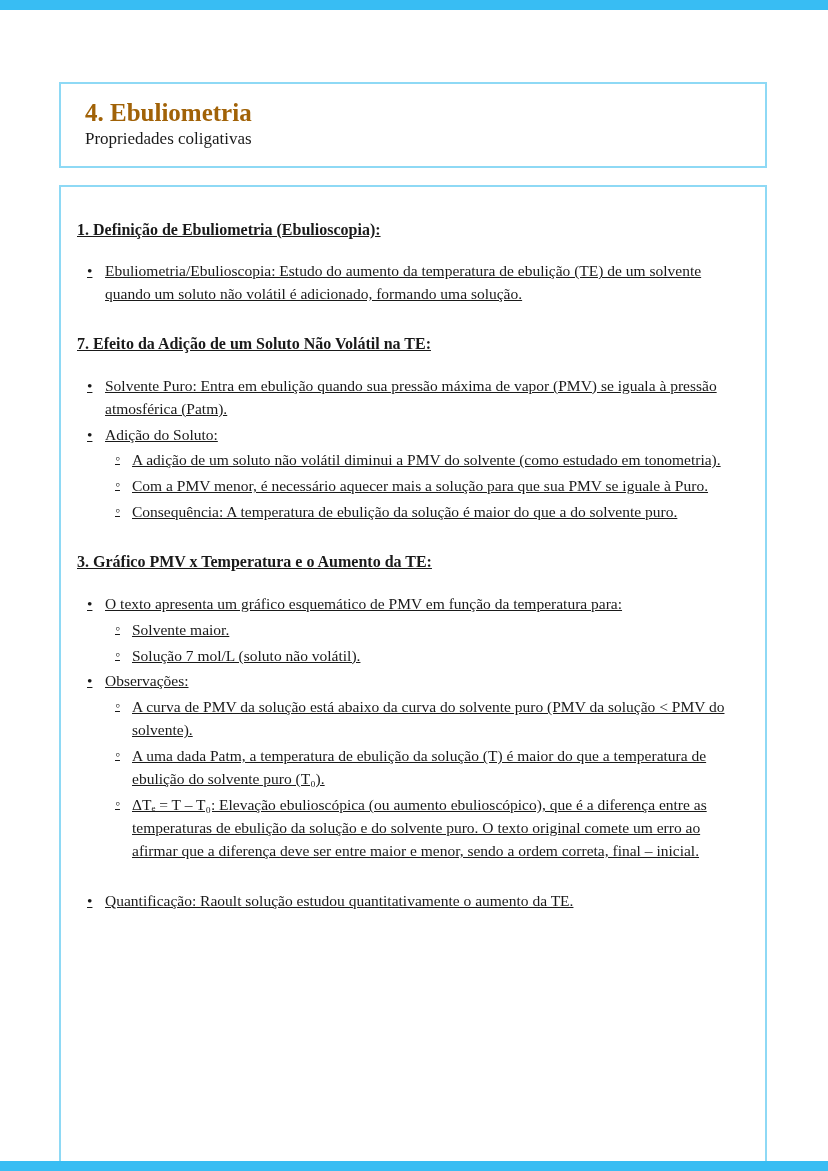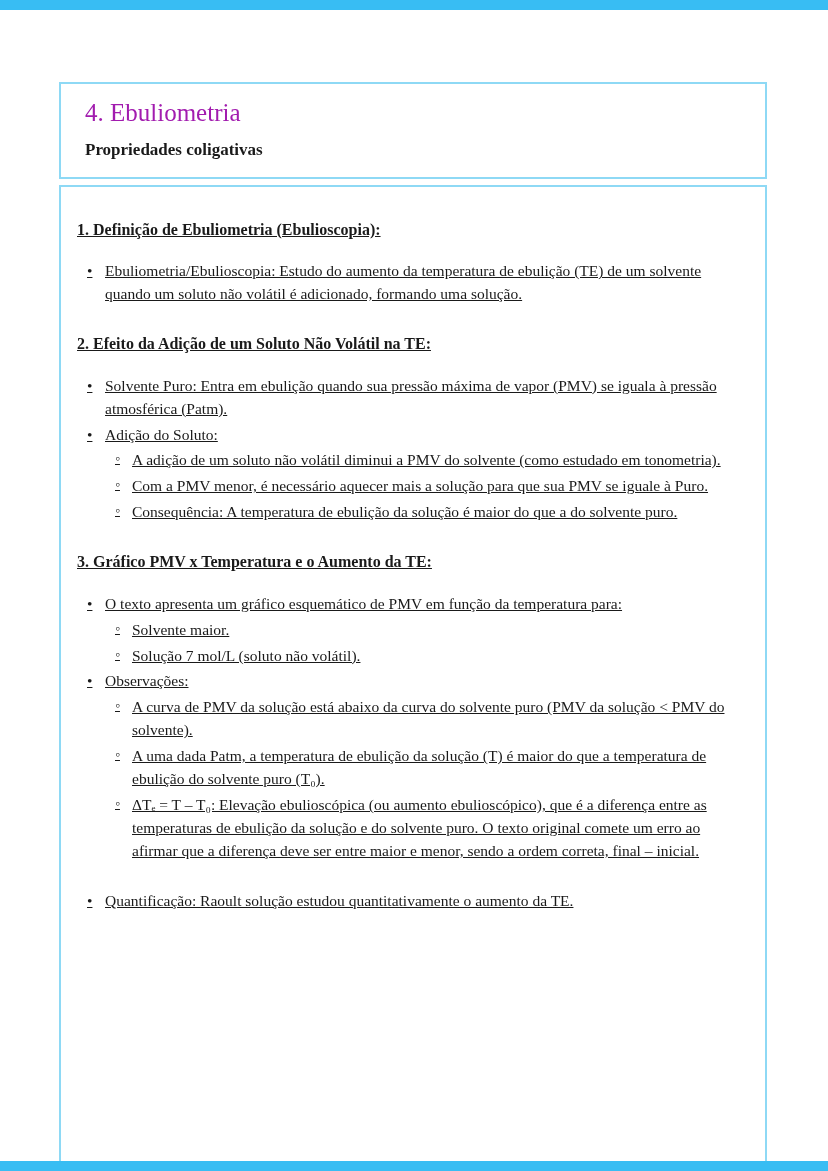--- a/index.html
+++ b/index.html
@@ -30,30 +30,29 @@
     left: 59px;
     top: 82px;
     width: 708px;
     border: 2px solid #8ed9f5;
     background: #ffffff;
     box-sizing: border-box;
     padding: 14px 24px 16px 24px;
   }
   .doc-title {
     font-size: 25px;
-    font-weight: normal;
-    color: #a21caf;
+    font-weight: bold;
+    color: #a16207;
     line-height: 1.2;
   }
   .doc-subtitle {
     font-size: 17px;
     color: #1a1a1a;
-    margin-top: 11px;
+    margin-top: 0;
     line-height: 1.3;
-    font-weight: bold;
   }
 
   .content-box {
     position: absolute;
     left: 59px;
     top: 185px;
     width: 708px;
     height: 1070px;
     border: 2px solid #8ed9f5;
     background: #ffffff;
@@ -103,21 +102,21 @@
       <div class="section">
         <div class="section-heading">1. Definição de Ebuliometria (Ebulioscopia):</div>
         <div class="items">
           <div class="item level1">
             <span class="bullet">•</span>
             <span class="item-text">Ebuliometria/Ebulioscopia: Estudo do aumento da temperatura de ebulição (TE) de um solvente quando um soluto não volátil é adicionado, formando uma solução.</span>
           </div>
         </div>
       </div>
       <div class="section">
-        <div class="section-heading">2. Efeito da Adição de um Soluto Não Volátil na TE:</div>
+        <div class="section-heading">7. Efeito da Adição de um Soluto Não Volátil na TE:</div>
         <div class="items">
           <div class="item level1">
             <span class="bullet">•</span>
             <span class="item-text">Solvente Puro: Entra em ebulição quando sua pressão máxima de vapor (PMV) se iguala à pressão atmosférica (Patm).</span>
           </div>
           <div class="item level1">
             <span class="bullet">•</span>
             <span class="item-text">Adição do Soluto:</span>
           </div>
           <div class="item level2">

